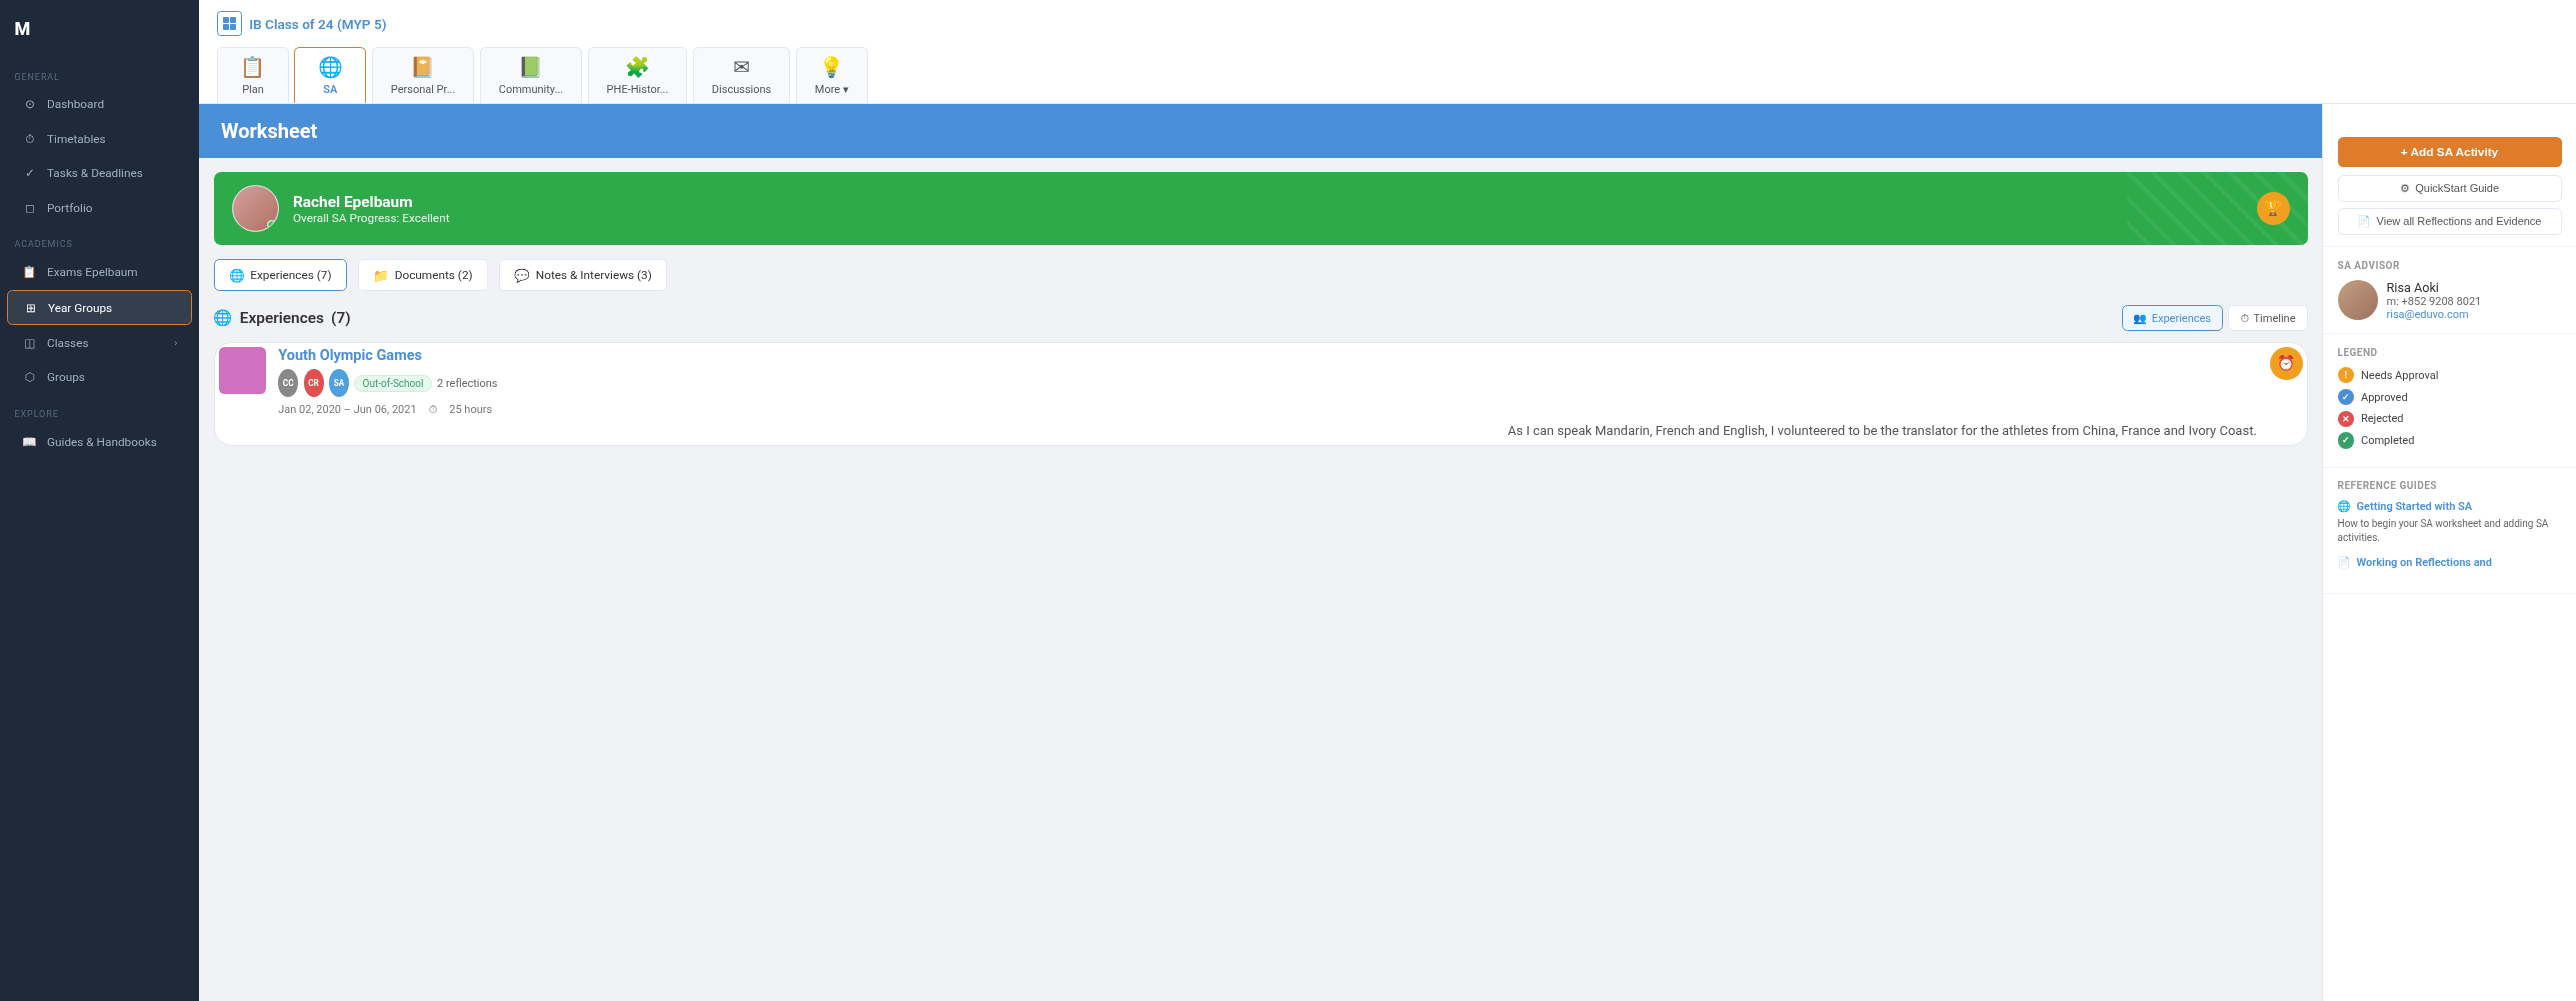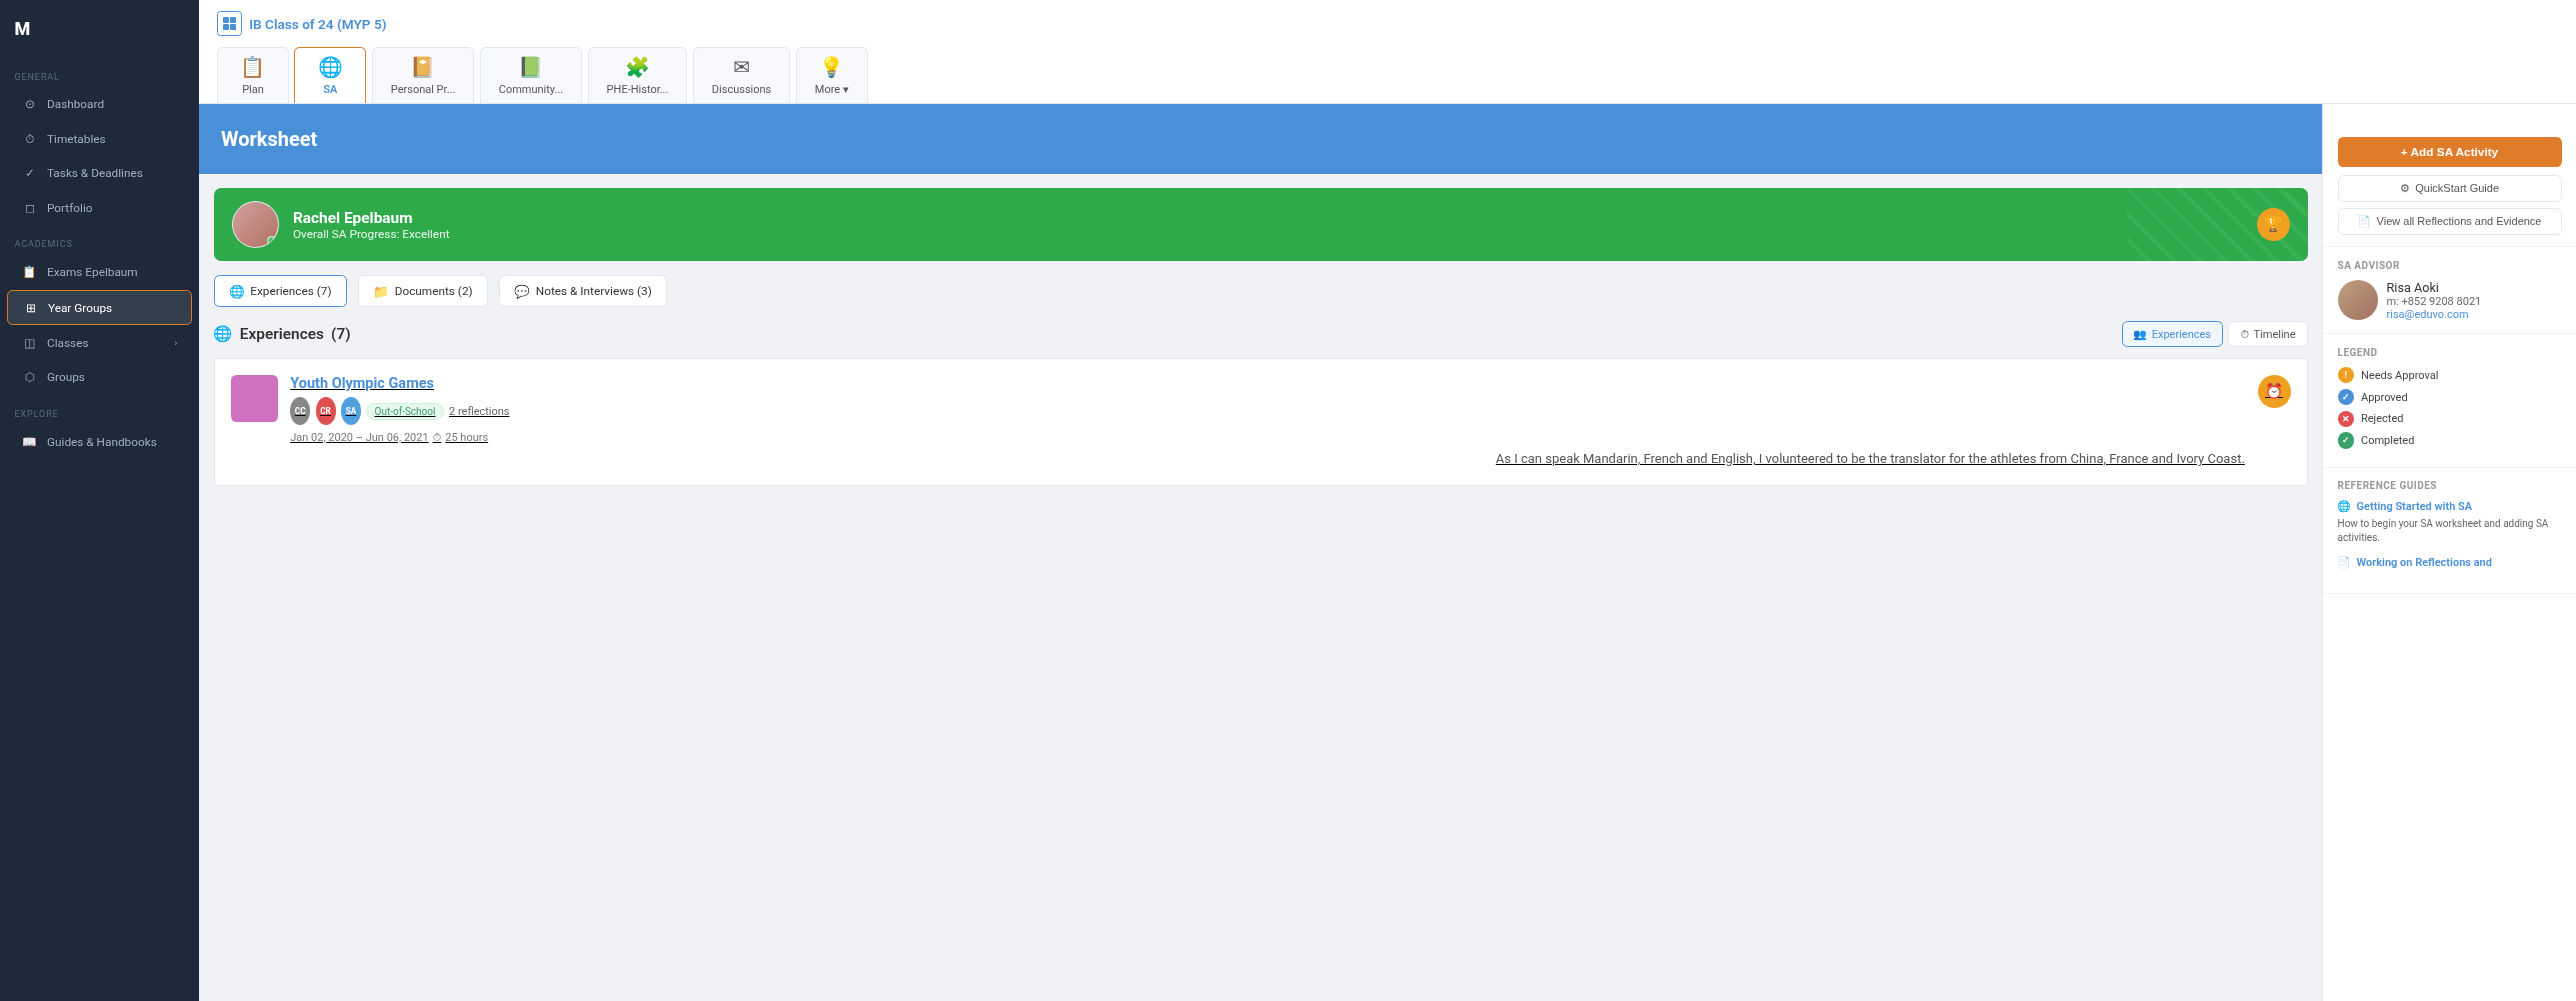--- a/index.html
+++ b/index.html
@@ -27,21 +27,21 @@
     .tab-item.active { background: #fff; border: 1.8px solid #e07b2a; border-bottom: none; color: #4a90d9; font-weight: 600; }
     .tab-item .tab-icon { font-size: 20px; }
     .tab-item .tab-label { font-size: 11px; white-space: nowrap; }
 
     
     .content-area { flex: 1; display: flex; overflow: hidden; }
 
     .main-content { flex: 1; overflow-y: auto; }
 
     
-    .worksheet-header { background: #4a90d9; color: #fff; padding: 23px 22px; font-size: 20px; font-weight: 700; }
+    .worksheet-header { background: #4a90d9; color: #fff; padding: 15px 22px; font-size: 20px; font-weight: 700; }
 
     
     .student-banner { background: #2eaa4a; margin: 14.5px; border-radius: 7.2px; padding: 12.7px 18px; display: flex; align-items: center; gap: 14.5px; position: relative; overflow: hidden; }
     .student-banner::after { content: ''; position: absolute; right: 0; top: 0; bottom: 0; width: 181px; background: repeating-linear-gradient(45deg, transparent, transparent 13.6px, rgba(255,255,255,0.06) 13.6px, rgba(255,255,255,0.06) 18px); }
     .student-avatar { width: 47px; height: 47px; border-radius: 50%; background: #ccc; overflow: hidden; border: 1.8px solid rgba(255,255,255,0.4); position: relative; flex-shrink: 0; }
     .student-avatar-img { width: 100%; height: 100%; background: linear-gradient(135deg, #d4a0a0, #b07060); border-radius: 50%; }
     .student-info .name { color: #fff; font-size: 15.4px; font-weight: 700; }
     .student-info .progress { color: rgba(255,255,255,0.9); font-size: 11.8px; }
     .online-dot { width: 9px; height: 9px; background: #4fc86a; border-radius: 50%; border: 1.8px solid #fff; position: absolute; bottom: 1.8px; right: 1.8px; }
     .trophy-badge { margin-left: auto; z-index: 1; background: #f0a020; border-radius: 50%; width: 33px; height: 33px; display: flex; align-items: center; justify-content: center; font-size: 14.5px; }
@@ -53,33 +53,33 @@
     .filter-tab .ft-icon { font-size: 12.7px; }
 
     
     .section-header { display: flex; align-items: center; justify-content: space-between; margin: 0 14.5px 11px; }
     .section-title { display: flex; align-items: center; gap: 7.2px; font-size: 15.4px; font-weight: 600; color: #333; }
     .view-btns { display: flex; gap: 5.4px; }
     .view-btn { display: flex; align-items: center; gap: 4.5px; padding: 5.4px 11px; border: 1.4px solid #e2e8f0; border-radius: 5.4px; font-size: 11px; cursor: pointer; background: #fff; color: #555; }
     .view-btn.active { border-color: #4a90d9; color: #4a90d9; background: #eff6ff; }
 
     
-    .activity-card { margin: 0 14.5px 14.5px; background: #fff; border-radius: 2px; border: 0.9px solid #e2e8f0; padding: 16px; text-decoration: underline; }
+    .activity-card { margin: 0 14.5px 14.5px; background: #fff; border-radius: 18px; border: 0.9px solid #e2e8f0; padding: 4px; }
     .activity-card-header { display: flex; align-items: flex-start; gap: 12.7px; }
     .activity-color-box { width: 47px; height: 47px; background: #d070c0; border-radius: 5.4px; flex-shrink: 0; }
     .activity-main { flex: 1; }
     .activity-title { color: #4a90d9; font-size: 14.5px; font-weight: 700; margin-bottom: 5.4px; }
     .activity-tags { display: flex; align-items: center; gap: 5.4px; margin-bottom: 5.4px; flex-wrap: wrap; }
     .tag-circle { width: 20px; height: 28px; border-radius: 50%; display: flex; align-items: center; justify-content: center; font-size: 8.2px; font-weight: 700; color: #fff; }
     .tag-cc { background: #888; }
     .tag-cr { background: #e05050; }
     .tag-sa { background: #50a0e0; }
     .tag-pill { background: #e8f8ee; color: #38a169; font-size: 10px; padding: 1.8px 7.2px; border-radius: 9px; border: 0.9px solid #c6f6d5; }
     .reflections-count { font-size: 11px; color: #666; }
-    .activity-date { font-size: 11px; color: #777; display: flex; align-items: center; gap: 4px; margin-bottom: 5.4px; }
+    .activity-date { font-size: 11px; color: #777; display: flex; align-items: center; gap: 12px; margin-bottom: 5.4px; }
     .activity-desc { font-size: 13px; color: #555; line-height: 1.5; text-align: right; }
     .clock-icon-badge { background: #f0a020; width: 33px; height: 33px; border-radius: 50%; display: flex; align-items: center; justify-content: center; font-size: 14.5px; flex-shrink: 0; }
 
     
     .right-sidebar { width: 254px; background: #fff; border-left: 0.9px solid #e2e8f0; overflow-y: auto; padding: 0; flex-shrink: 0; }
     .rs-top { padding: 11px 14.5px; border-bottom: 0.9px solid #f0f2f5; }
     .add-sa-btn { display: flex; align-items: center; gap: 5.4px; background: #e07b2a; color: #fff; border: none; border-radius: 5.4px; padding: 8.2px 14.5px; font-size: 11.8px; font-weight: 600; cursor: pointer; width: 100%; justify-content: center; margin-bottom: 7.2px; margin-top: 22px; }
     .quickstart-btn { display: flex; align-items: center; gap: 5.4px; background: #fff; color: #555; border: 1.4px solid #e2e8f0; border-radius: 5.4px; padding: 6.3px 12.7px; font-size: 11px; cursor: pointer; width: 100%; justify-content: center; margin-bottom: 5.4px; }
     .view-reflections-btn { display: flex; align-items: center; gap: 5.4px; background: #fff; color: #555; border: 1.4px solid #e2e8f0; border-radius: 5.4px; padding: 6.3px 12.7px; font-size: 11px; cursor: pointer; width: 100%; justify-content: center; }
 

